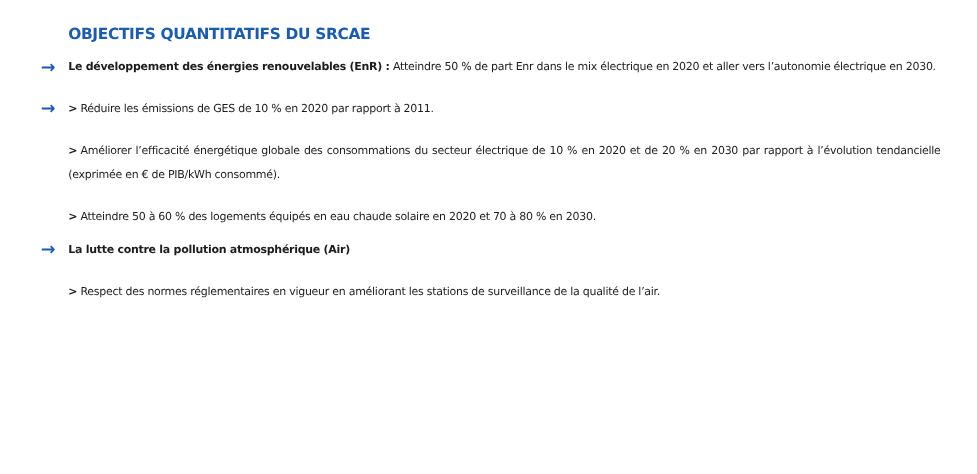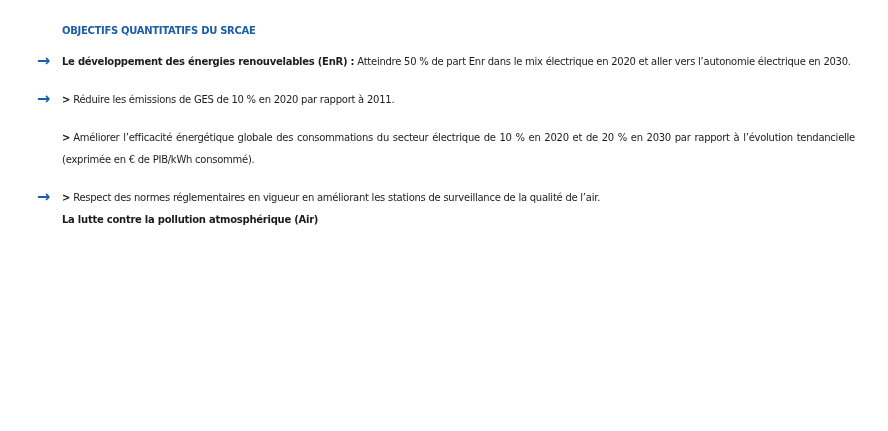--- a/index.html
+++ b/index.html
@@ -8,21 +8,21 @@
     width: 888px;
     height: 431px;
     overflow: hidden;
     font-family: "DejaVu Sans", "Liberation Sans", sans-serif;
     color: var(--text-color, #1c1c1c);
   }
   .page {
     padding: 20px 33px 0 62px;
   }
   .doc-heading {
-    font-size: 10px;
+    font-size: 14px;
     line-height: 22px;
     font-weight: bold;
     letter-spacing: -0.3px;
     color: var(--accent, #1c5ca8);
     margin-bottom: 9px;
   }
   .group {
     position: relative;
     margin-top: 8px;
   }
@@ -61,22 +61,23 @@
   </div>
 
   <div class="group">
     <span class="arrow">→</span>
 
     <p class="para sub"><span class="gt">&gt;</span><span>Réduire les émissions de GES de 10 % en 2020 par rapport à 2011.</span></p>
 
     <p class="para sub"><span class="gt">&gt;</span><span>Améliorer l’efficacité énergétique globale des consommations du secteur électrique de 10 % en 2020 et de 20 % en 2030 par rapport à l’évolution tendancielle (exprimée en € de PIB/kWh consommé).</span></p>
 
 
+    <p class="para sub"><span class="gt">&gt;</span><span>Atteindre 50 à 60 % des logements équipés en eau chaude solaire en 2020 et 70 à 80 % en 2030.</span></p>
   </div>
 
   <div class="group">
     <span class="arrow">→</span>
+    <p class="para"><span class="label">La lutte contre la pollution atmosphérique (Air)</span></p>
+
     <p class="para sub"><span class="gt">&gt;</span><span>Respect des normes réglementaires en vigueur en améliorant les stations de surveillance de la qualité de l’air.</span></p>
-
-    <p class="para"><span class="label">La lutte contre la pollution atmosphérique (Air)</span></p>
   </div>
 
 </div>
 
 </body></html>

